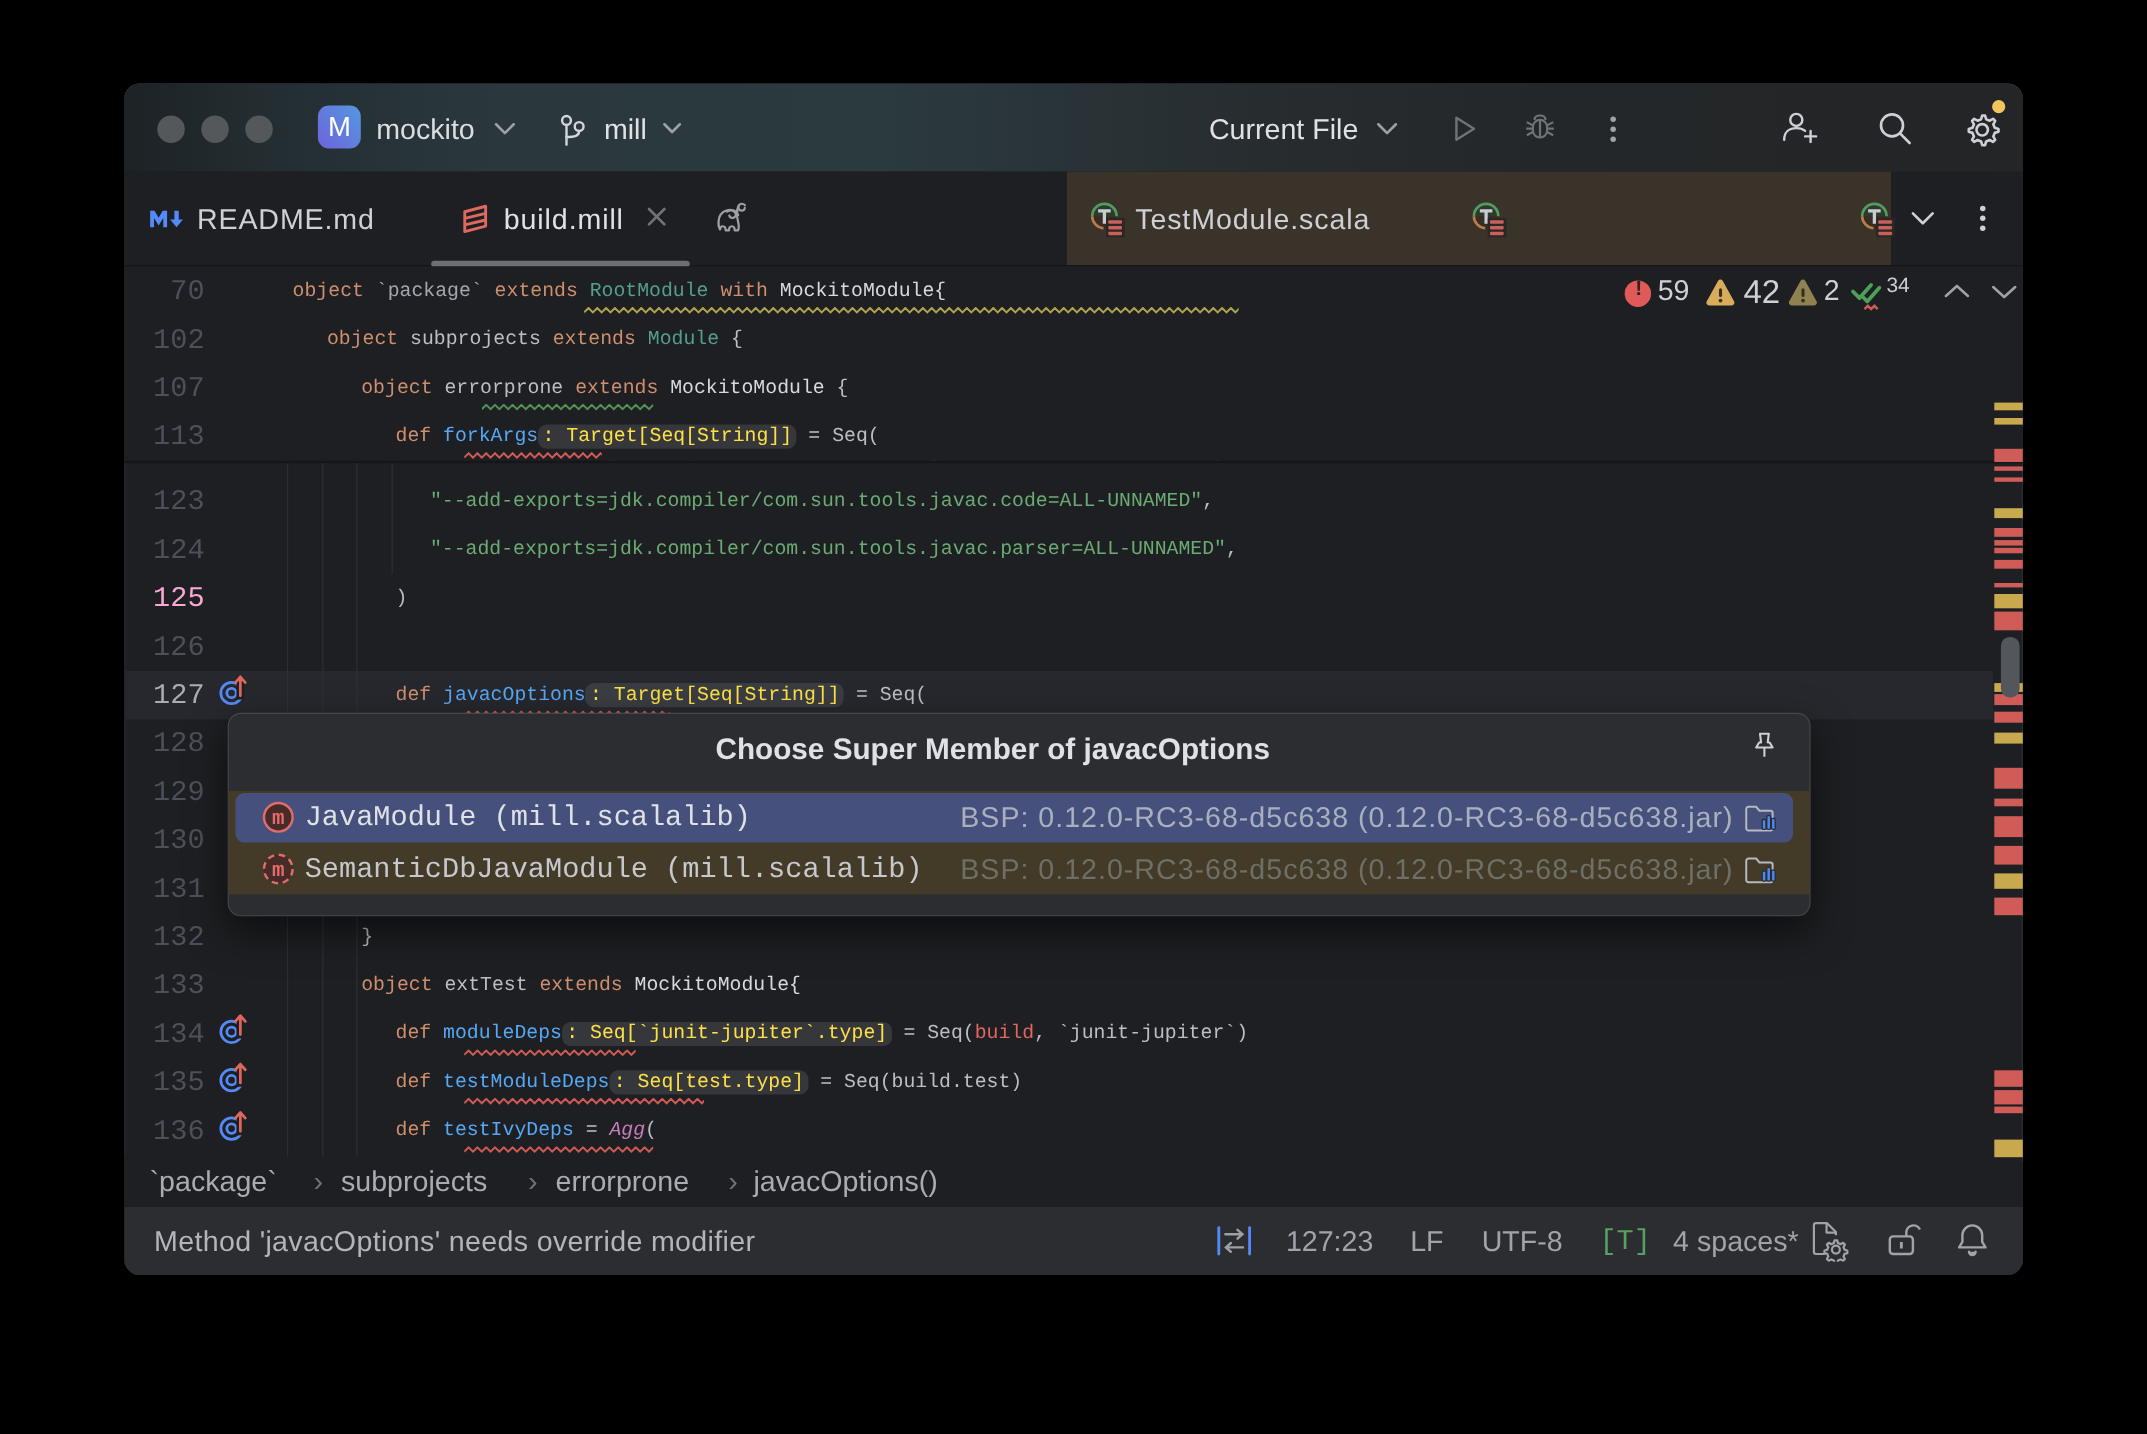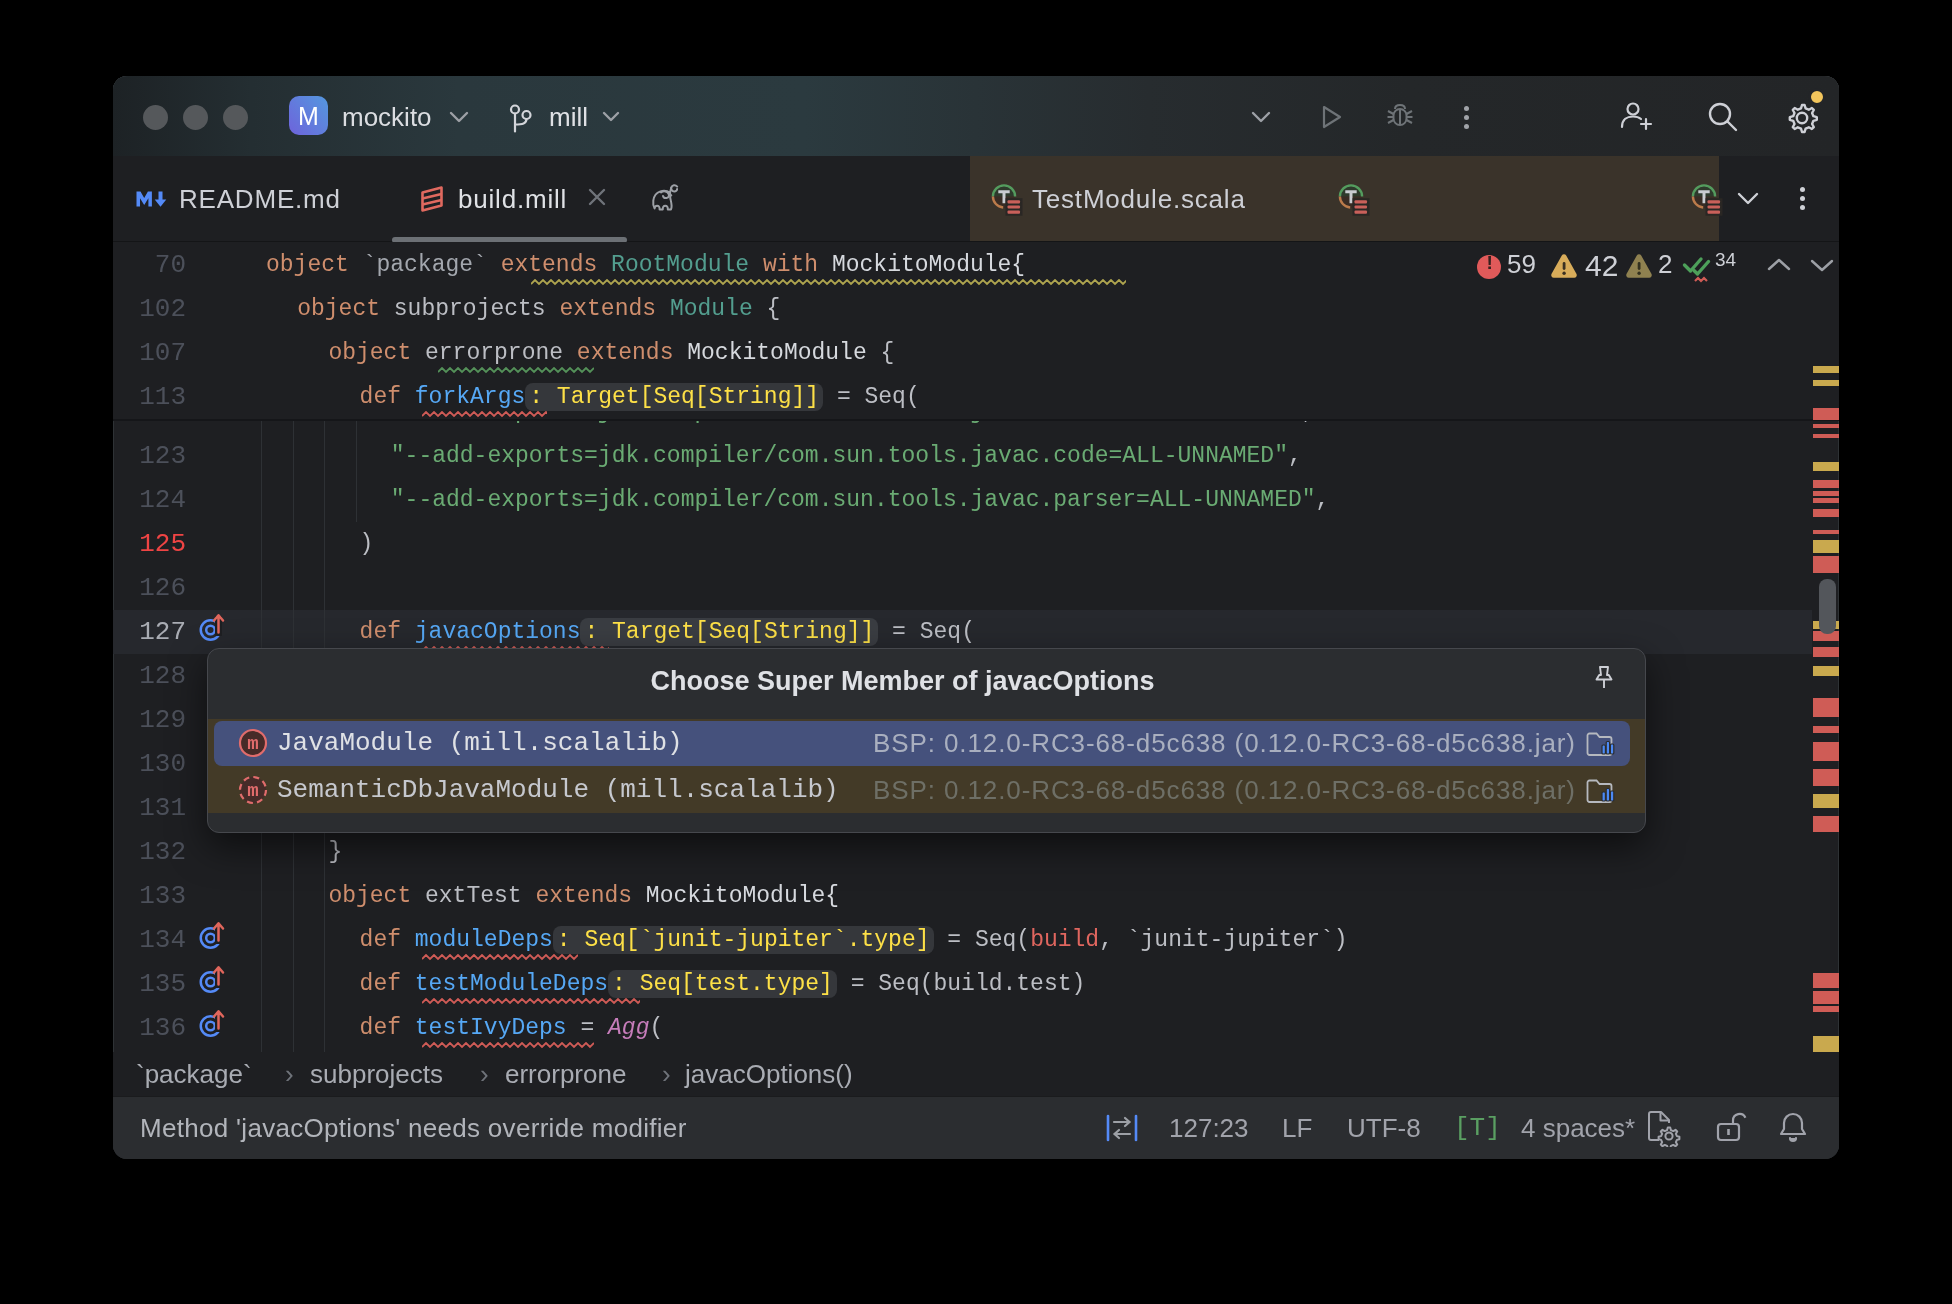--- a/index.html
+++ b/index.html
@@ -1,21 +1,21 @@
 <!DOCTYPE html>
 <html><head><meta charset="utf-8">
 <style>
 html,body{margin:0;padding:0;background:#000;width:1952px;height:1304px;overflow:hidden}
 *{box-sizing:border-box}
 #win{position:absolute;left:113px;top:76px;width:1726px;height:1083px;background:#1E1F22;
  border-radius:14px;overflow:hidden;box-shadow:inset 0 1px 0 #474E52, inset 0 0 0 1px #2E3235}
 .abs{position:absolute}
 .mono{font-family:"Liberation Mono",monospace;font-size:26px;white-space:pre}
 .sans{font-family:"Liberation Sans",sans-serif;font-size:26px;white-space:pre}
-.codeline{position:absolute;font-family:"Liberation Mono",monospace;font-size:23px;
+.codeline{position:absolute;font-family:"Liberation Mono",monospace;font-size:18px;
  line-height:44px;height:44px;white-space:pre;color:#BCBEC4}
 .pill{background:#35373B;border-radius:8px;padding:1px 4px;color:#fde047}
 .lnum{position:absolute;left:0;width:73px;text-align:right;font-family:"Liberation Mono",monospace;
  font-size:26px;line-height:44px;height:44px;color:#4C505A}
 .guide{position:absolute;width:1px;background:#2E3135}
 </style></head><body>
 <div id="win">
 <div class="abs" style="left:0;top:0;width:1726px;height:80px;background:linear-gradient(90deg,#1D2225 0%,#242E32 8%,#2A383D 20%,#2B3A3F 40%,#272C2F 60%,#242729 75%,#232527 100%)"></div>
 <div class="abs" style="left:29.5px;top:28.5px;width:25px;height:25px;border-radius:50%;background:#55585B"></div>
 <div class="abs" style="left:69.5px;top:28.5px;width:25px;height:25px;border-radius:50%;background:#55585B"></div>
@@ -31,20 +31,21 @@
 <circle cx="6" cy="7.5" r="4"></circle>
         <circle cx="17.5" cy="13" r="4"></circle>
 <path d="M6 11.5 V29.5"></path>
         <path d="M17.5 17 C17.5 21.5 13.5 22.5 6 22.5"></path>
       </g>
     </svg>
 <div class="abs sans" style="left:436px;top:0;height:80px;line-height:82px;color:#DFE1E5">mill</div>
 <svg class="abs" style="left:487px;top:34px" width="22" height="14" viewBox="0 0 22 14">
       <path d="M4 3 L11 10 L18 3" stroke="#9DA0A6" stroke-width="2.4" fill="none" stroke-linecap="round" stroke-linejoin="round"></path>
     </svg>
+<div class="abs sans" style="left:986px;top:0;height:80px;line-height:82px;color:#DFE1E5">Current File</div>
 <svg class="abs" style="left:1136px;top:34px" width="24" height="14" viewBox="0 0 24 14">
       <path d="M4 3 L12 11 L20 3" stroke="#9DA0A6" stroke-width="2.4" fill="none" stroke-linecap="round" stroke-linejoin="round"></path>
     </svg>
 <svg class="abs" style="left:1203px;top:27px" width="30" height="28" viewBox="0 0 30 28">
       <path d="M8 4 L24 14 L8 24 Z" stroke="#6E7377" stroke-width="2.2" fill="none" stroke-linejoin="round"></path>
     </svg>
 <svg class="abs" style="left:1272px;top:27px" width="30" height="28" viewBox="0 0 30 28">
 <g stroke="#6E7377" stroke-width="2" fill="none">
 <path d="M10 6 C10 3.5 12 2 15 2 C18 2 20 3.5 20 6"></path>
 <rect x="8.5" y="6" width="13" height="16" rx="6.5"></rect>
@@ -159,21 +160,21 @@
 <div class="codeline" style="left:277.8px;top:402px"><span style="color:#6AAB73">"--add-exports=jdk.compiler/com.sun.tools.javac.parser=ALL-UNNAMED"</span><span style="color:#BCBEC4">,</span></div>
 <div class="codeline" style="left:246.6px;top:446px"><span style="color:#BCBEC4">)</span></div>
 <div class="codeline" style="left:246.6px;top:534px"><span style="color:#CF8E6D">def </span><span style="color:#56A8F5">javacOptions</span><span class="pill" style="background:#3A3D42">: Target[Seq[String]]</span><span style="color:#BCBEC4"> = Seq(</span></div>
 <div class="codeline" style="left:215.4px;top:754px"><span style="color:#BCBEC4">}</span></div>
 <div class="codeline" style="left:215.4px;top:798px"><span style="color:#CF8E6D">object </span><span style="color:#BCBEC4">extTest </span><span style="color:#CF8E6D">extends </span><span style="color:#D6D9DE">MockitoModule{</span></div>
 <div class="codeline" style="left:246.6px;top:842px"><span style="color:#CF8E6D">def </span><span style="color:#56A8F5">moduleDeps</span><span class="pill">: Seq[`junit-jupiter`.type]</span><span style="color:#BCBEC4"> = Seq(</span><span style="color:#E0665F">build</span><span style="color:#BCBEC4">, `junit-jupiter`)</span></div>
 <div class="codeline" style="left:246.6px;top:930px"><span style="color:#CF8E6D">def </span><span style="color:#56A8F5">testIvyDeps</span><span style="color:#BCBEC4"> = </span><span style="color:#C77DBB;font-style:italic">Agg</span><span style="color:#BCBEC4">(</span></div>
 <div class="codeline" style="left:246.6px;top:886px"><span style="color:#CF8E6D">def </span><span style="color:#56A8F5">testModuleDeps</span><span class="pill">: Seq[test.type]</span><span style="color:#BCBEC4"> = Seq(build.test)</span></div>
 <div class="lnum" style="top:358px;color:#4C505A">123</div>
 <div class="lnum" style="top:402px;color:#4C505A">124</div>
-<div class="lnum" style="top:446px;color:#ef4444">125</div>
+<div class="lnum" style="top:446px;color:#f9a8d4">125</div>
 <div class="lnum" style="top:490px;color:#4C505A">126</div>
 <div class="lnum" style="top:534px;color:#A9ACB3">127</div>
 <div class="lnum" style="top:578px;color:#4C505A">128</div>
 <div class="lnum" style="top:622px;color:#4C505A">129</div>
 <div class="lnum" style="top:666px;color:#4C505A">130</div>
 <div class="lnum" style="top:710px;color:#4C505A">131</div>
 <div class="lnum" style="top:754px;color:#4C505A">132</div>
 <div class="lnum" style="top:798px;color:#4C505A">133</div>
 <div class="lnum" style="top:842px;color:#4C505A">134</div>
 <div class="lnum" style="top:886px;color:#4C505A">135</div>

